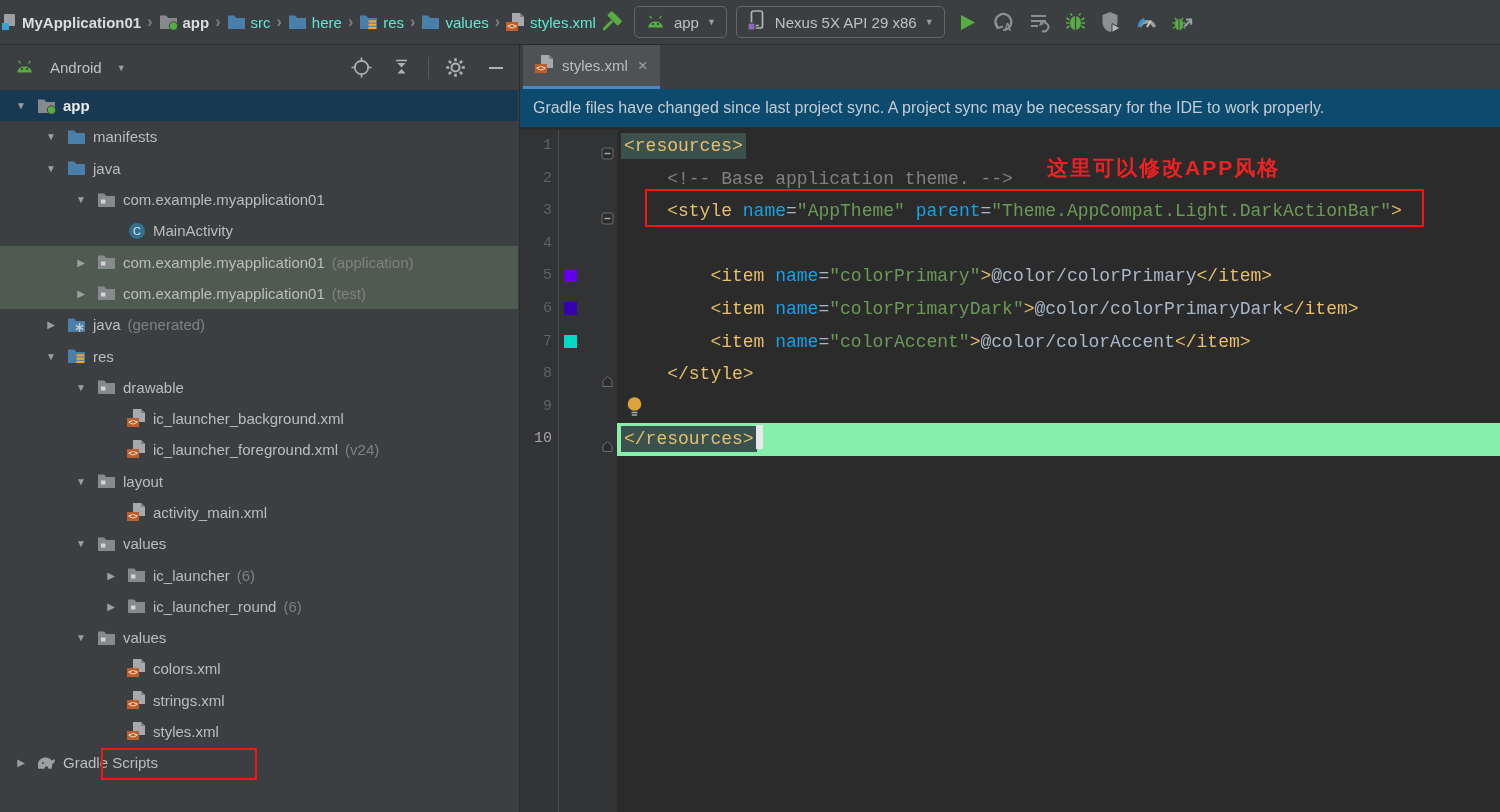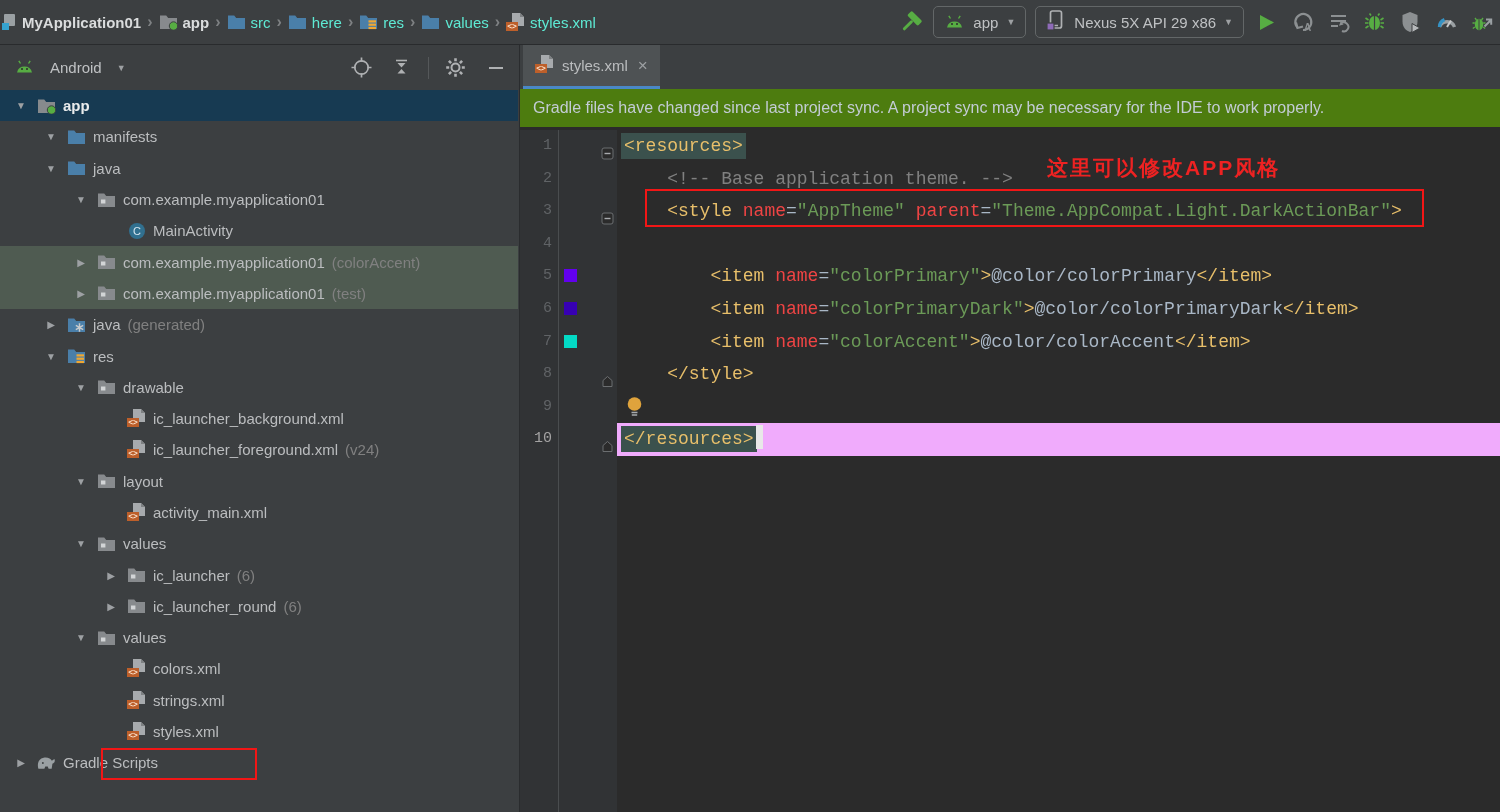--- a/index.html
+++ b/index.html
@@ -1,21 +1,21 @@
 <!DOCTYPE html>
 <html><head>
 <meta charset="utf-8">
 <style>
   html,body{margin:0;padding:0}
   body{width:1500px;height:812px;overflow:hidden;position:relative;background:#2B2B2B;
        font-family:"Liberation Sans","DejaVu Sans",sans-serif;-webkit-font-smoothing:antialiased}
   
   #topbar{position:absolute;top:0;left:0;width:1500px;height:45px;background:#3C3F41;
           border-bottom:1px solid #292B2D;box-sizing:border-box;display:flex;
-          align-items:center;justify-content:space-between;padding:0 4px 0 0}
+          align-items:center;padding:0 4px 0 0}
   .crumbs{display:flex;align-items:center}
   .crumb{display:flex;align-items:center;gap:5px;padding:0 2px;color:#5eead4;font-size:15px;white-space:nowrap}
   .crumb.bold{font-weight:bold;color:#DADCDD}
   .crumb-sep{color:#7E8183;font-size:16px;margin:0 4px;font-weight:bold}
   .controls{display:flex;align-items:center;gap:9px}
   .tbicon{width:27px;height:27px;display:flex;align-items:center;justify-content:center;border-radius:3px}
   .combo{display:flex;align-items:center;gap:8px;border:1px solid #636768;border-radius:5px;
          height:30px;padding:0 10px;color:#BFC1C3;font-size:15px;white-space:nowrap}
   .caret-down{color:#9DA0A3;font-size:9px}
   
@@ -33,38 +33,38 @@
   .trow.selected{background:#173A52;color:#E9EBEC}
   .trow.selected .label{font-weight:bold}
   .trow.highlighted{background:#4F5B51}
   .treebox{position:absolute;border:2px solid #F21616;pointer-events:none}
   
   #editor{position:absolute;top:45px;left:520px;width:980px;height:767px;background:#2B2B2B}
   #tabbar{height:44px;background:#3C3F41;display:flex;align-items:stretch}
   .tab{display:flex;align-items:center;gap:8px;padding:0 12px;margin-left:3px;background:#4E5254;
        border-bottom:3px solid #4A88C7;color:#BBBDBF;font-size:15px;box-sizing:border-box}
   .tabclose{color:#9DA0A3;font-size:17px;margin-left:2px}
-  #banner{height:38px;background:#4d7c0f;color:#C3CCD5;font-size:16px;display:flex;align-items:center;
+  #banner{height:38px;background:#0c4a6e;color:#C3CCD5;font-size:16px;display:flex;align-items:center;
           padding:0 13px;box-sizing:border-box}
   #code{position:relative;height:685px;font-family:"Liberation Mono","DejaVu Sans Mono",monospace;
         font-size:18px;padding-top:3px;box-sizing:border-box}
   .cline{position:relative;height:32.6px;line-height:32.6px}
-  .cline.cur{background:#f0abfc}
+  .cline.cur{background:#86efac}
   .gcell{position:absolute;left:0;top:0;width:97px;height:100%;
          background:linear-gradient(to right,#313335 0 38px,#4A4D4F 38px 39px,#313335 39px 100%)}
   #gutter-tail{position:absolute;left:0;top:329px;bottom:0;width:97px;
          background:linear-gradient(to right,#313335 0 38px,#4A4D4F 38px 39px,#313335 39px 100%)}
   .gnum{position:absolute;left:0;top:0;width:32px;text-align:right;color:#606366;font-size:15px}
   .cur .gnum{color:#A4A3A3}
   .swatch{position:absolute;left:44px;top:9px;width:13px;height:13px}
   .fold{position:absolute;left:81px;top:9px;width:13px;height:13px}
   .bulbwrap{position:absolute;left:106px;top:5px}
   .ctext{position:absolute;left:104px;top:0;white-space:pre}
   .tok-tag{color:#E8BF6A}
-  .tok-attr{color:#ef4444}
+  .tok-attr{color:#0ea5e9}
   .tok-string{color:#6B9A57}
   .tok-plain{color:#A9B7C6}
   .tok-comment{color:#808080}
   .tok-hl{background:#3B514D;box-shadow:0 0 0 3px #3B514D}
   .caret{display:inline-block;width:7px;height:24px;background:#E8E8E8;vertical-align:-5px;margin-left:2px}
   #line3-box{position:absolute;left:125px;top:62px;width:779px;height:38px;border:2px solid #F21616;z-index:6;box-sizing:border-box}
   #cn-note{position:absolute;left:527px;top:27px;color:#EE2222;font-size:21px;font-weight:bold;z-index:6;
            font-family:"Liberation Sans",sans-serif;letter-spacing:2px}
 </style>
 </head>
@@ -322,21 +322,21 @@
       </div>
       <div class="trow highlighted" style="padding-left: 66px;">
         <span class="arrow">▶</span>
         <span class="ticon">
           <svg width="19" height="16" viewBox="0 0 19 16">
             <path d="M1 1.5h6.2l2 2.5H18v11H1z" fill="#878A8D"></path>
             <rect x="4" y="7.5" width="4.4" height="4" fill="#D2D4D6"></rect>
           </svg>
         </span>
         <span class="label">com.example.myapplication01</span>
-        <span class="suffix">(colorAccent)</span>
+        <span class="suffix">(application)</span>
       </div>
       <div class="trow highlighted" style="padding-left: 66px;">
         <span class="arrow">▶</span>
         <span class="ticon">
           <svg width="19" height="16" viewBox="0 0 19 16">
             <path d="M1 1.5h6.2l2 2.5H18v11H1z" fill="#878A8D"></path>
             <rect x="4" y="7.5" width="4.4" height="4" fill="#D2D4D6"></rect>
           </svg>
         </span>
         <span class="label">com.example.myapplication01</span>

